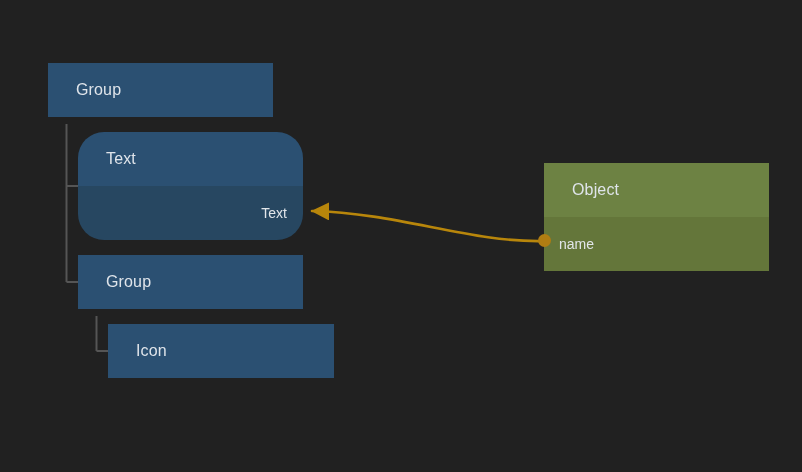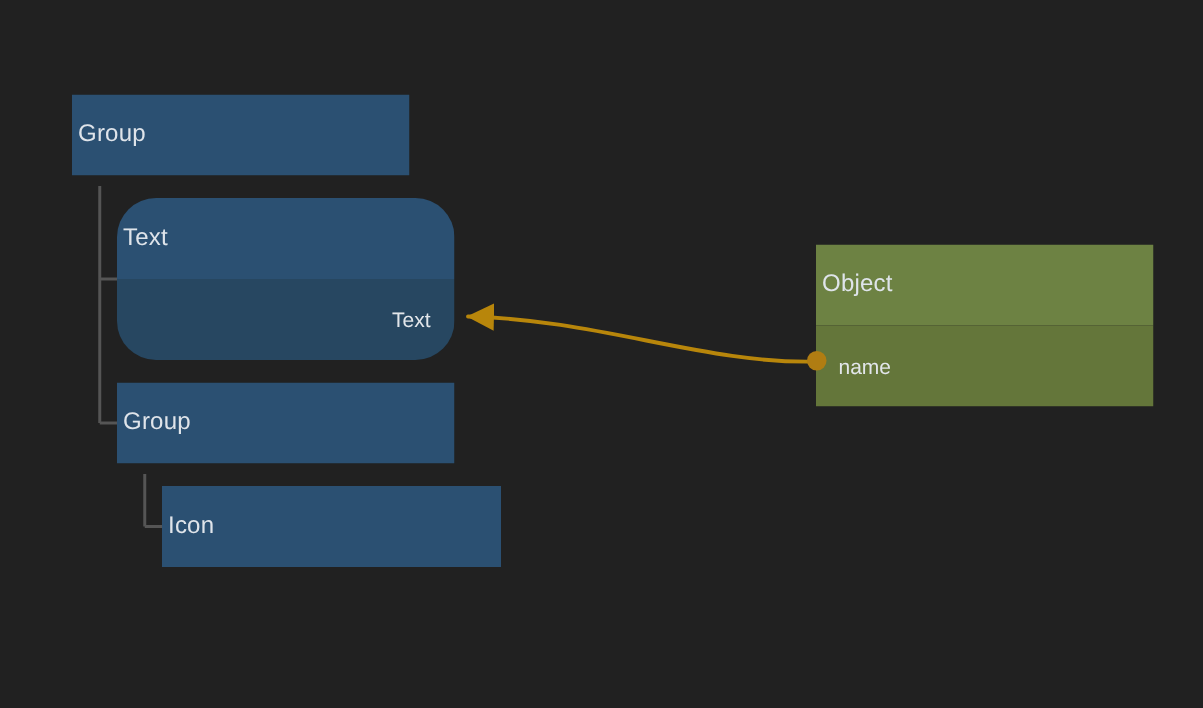--- a/index.html
+++ b/index.html
@@ -47,21 +47,21 @@
   .node {
     position: absolute;
     box-sizing: border-box;
     overflow: hidden;
   }
   .node-header {
     box-sizing: border-box;
     height: 54px;
     display: flex;
     align-items: center;
-    padding: 0 0 0 4px;
+    padding: 0 0 0 28px;
   }
   .node-body {
     box-sizing: border-box;
     height: 54px;
     display: flex;
     align-items: center;
   }
   .node-title {
     font-size: 16px;
     letter-spacing: 0.15px;

